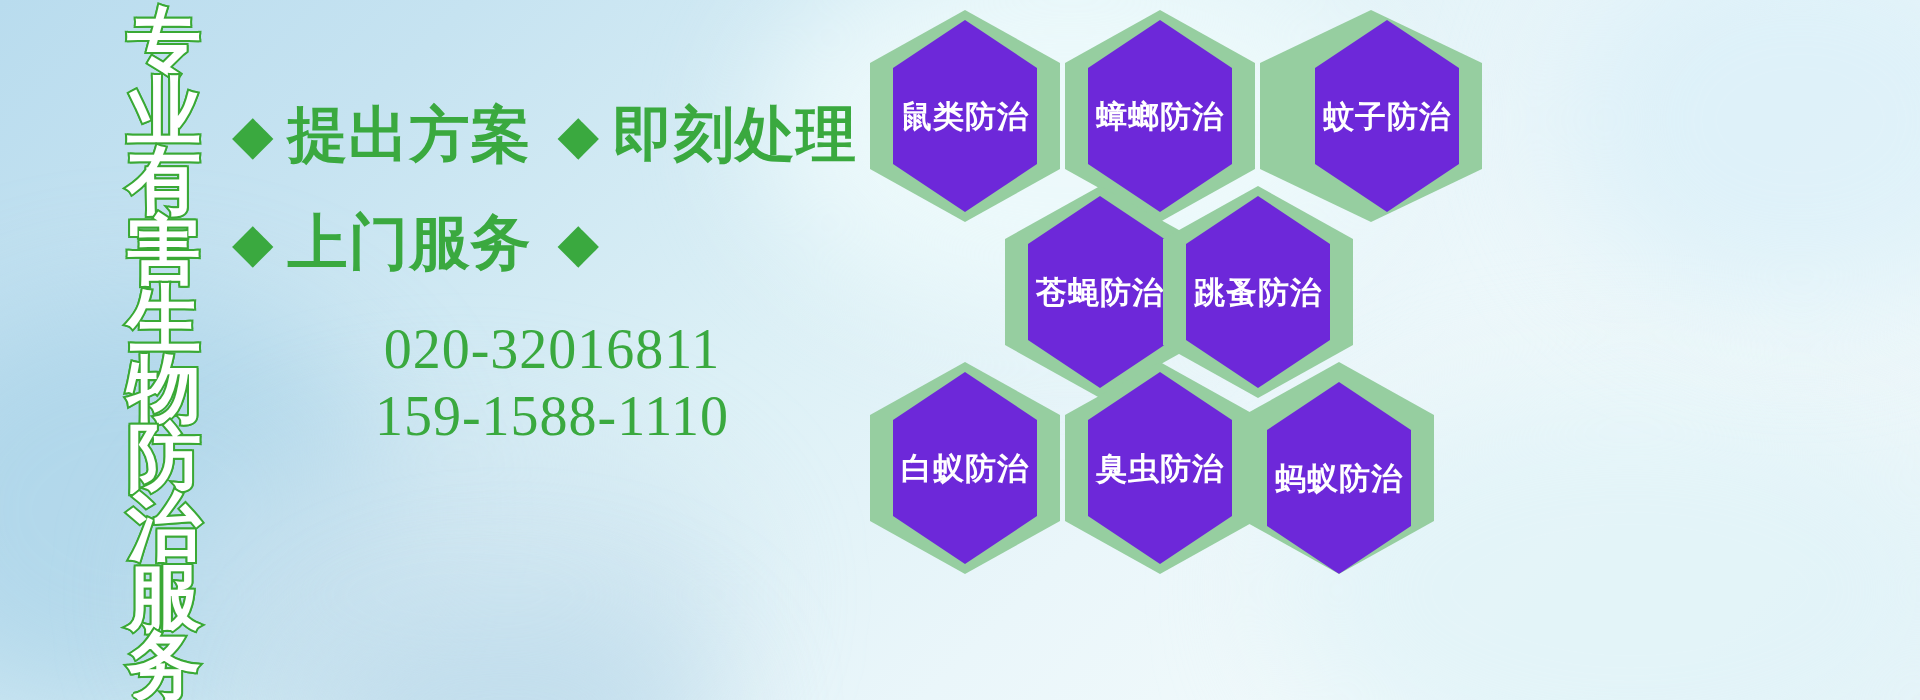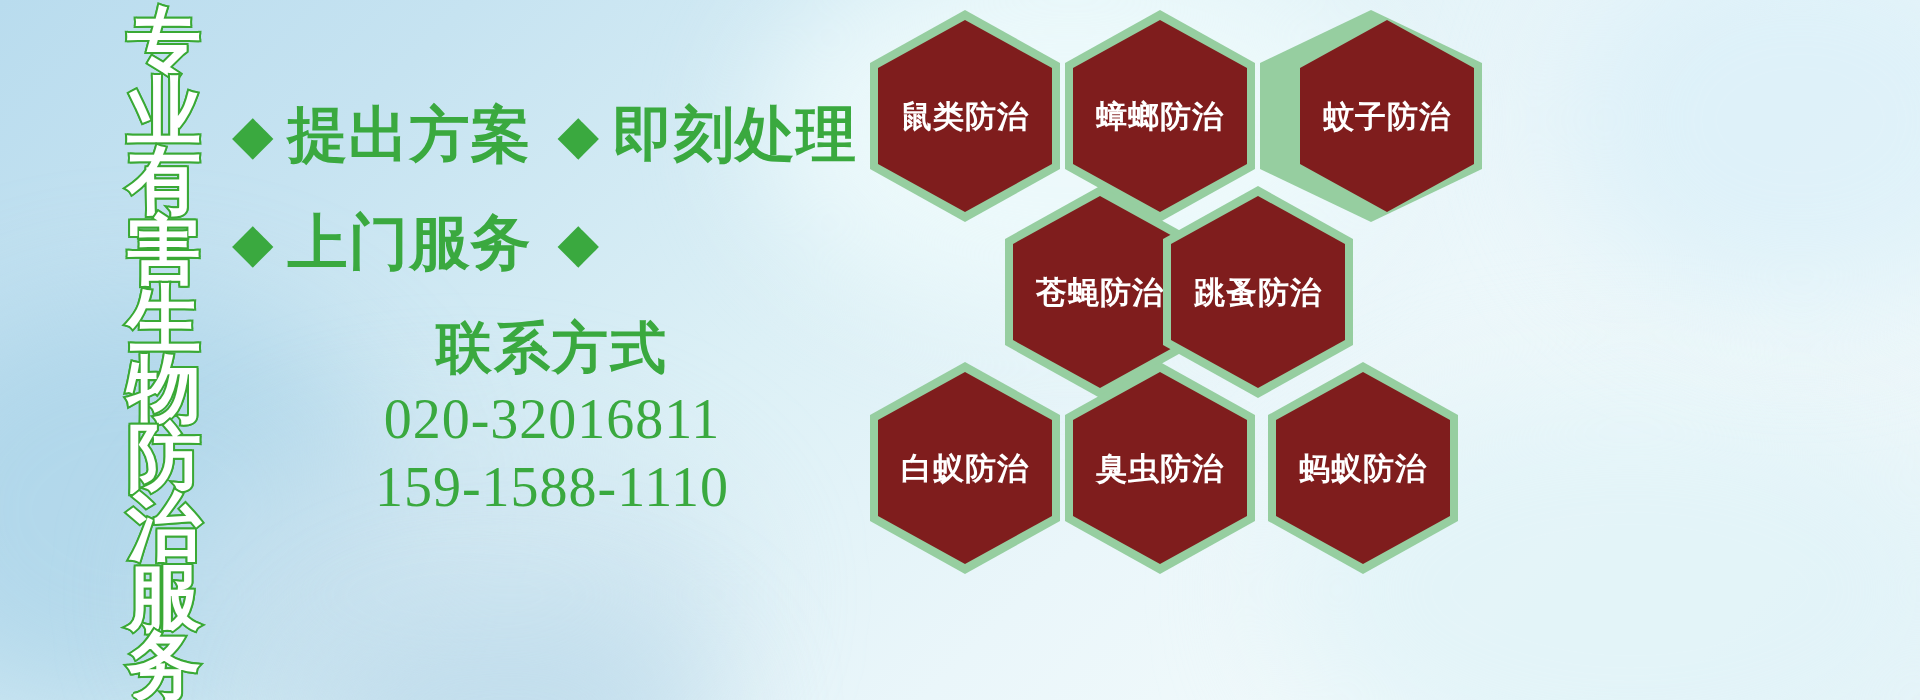--- a/index.html
+++ b/index.html
@@ -127,28 +127,28 @@
     width: 190px;
     height: 212px;
     display: flex;
     align-items: center;
     justify-content: center;
     -webkit-clip-path: polygon(50% 0%, 100% 25%, 100% 75%, 50% 100%, 0% 75%, 0% 25%);
     clip-path: polygon(50% 0%, 100% 25%, 100% 75%, 50% 100%, 0% 75%, 0% 25%);
     background: #96ceA0;
   }
   .hex-inner {
-    width: 174px;
+    width: 144px;
     height: 192px;
     display: flex;
     align-items: center;
     justify-content: center;
     -webkit-clip-path: polygon(50% 0%, 100% 25%, 100% 75%, 50% 100%, 0% 75%, 0% 25%);
     clip-path: polygon(50% 0%, 100% 25%, 100% 75%, 50% 100%, 0% 75%, 0% 25%);
-    background: #7f1d1d;
+    background: #6d28d9;
   }
   .hex-label {
     color: #ffffff;
     font-family: "DejaVu Sans", "Liberation Sans", sans-serif;
     font-weight: 700;
     font-size: 31px;
     letter-spacing: 1px;
     line-height: 1;
     white-space: nowrap;
   }
@@ -156,21 +156,21 @@
   
   #hex-0 { left: 10px;  top: 10px; }
   #hex-1 { left: 205px; top: 10px; }
   #hex-2 { left: 400px; top: 10px; padding-left: 32px; }
   
   #hex-3 { left: 108px; top: 186px; margin-left: 37px; }
   #hex-4 { left: 303px; top: 186px; }
   
   #hex-5 { left: 10px;  top: 362px; }
   #hex-6 { left: 205px; top: 362px; }
-  #hex-7 { left: 408px; top: 362px; }
+  #hex-7 { left: 384px; top: 362px; align-items: flex-end; }
 </style>
 </head>
 <body>
 
 <div id="banner">
 
   <div class="bg-blob blob-a"></div>
   <div class="bg-blob blob-b"></div>
   <div class="bg-blob blob-c"></div>
   <div class="bg-blob blob-d"></div>
@@ -198,21 +198,20 @@
       <span class="feature-text">即刻处理</span>
     </div>
     <div class="feature-row">
       <span class="diamond">◆</span>
       <span class="feature-text">上门服务</span>
       <span class="diamond">◆</span>
     </div>
   </div>
 
   <div id="contact">
-    <div id="contact-heading">联系方式</div>
     <div class="phone">020-32016811</div>
     <div class="phone">159-1588-1110</div>
   </div>
 
   <div id="honeycomb">
     <div class="hex" id="hex-0">
       <div class="hex-inner">
         <span class="hex-label">鼠类防治</span>
       </div>
     </div>

